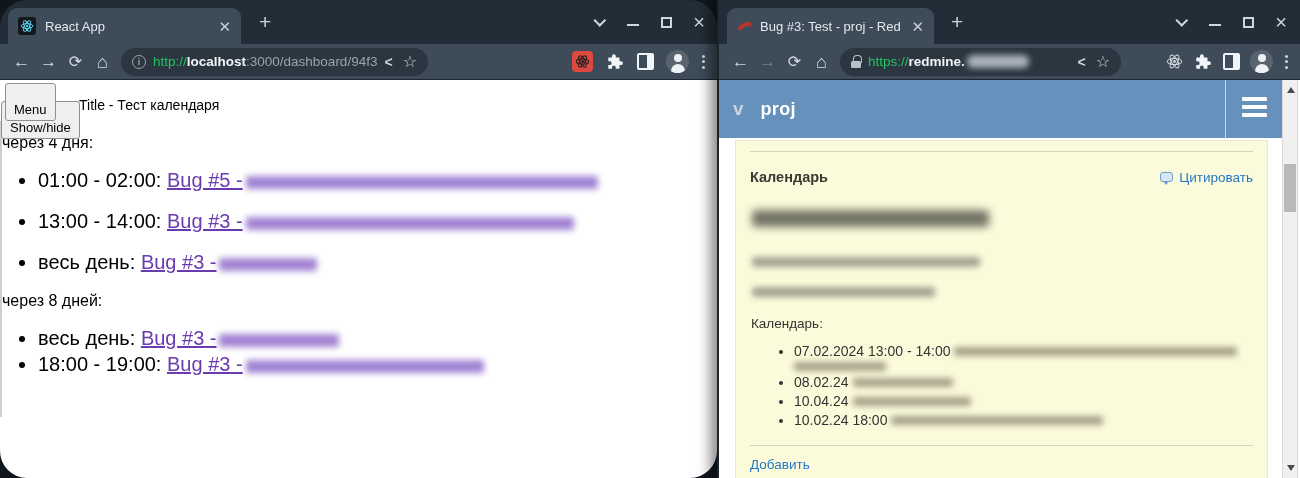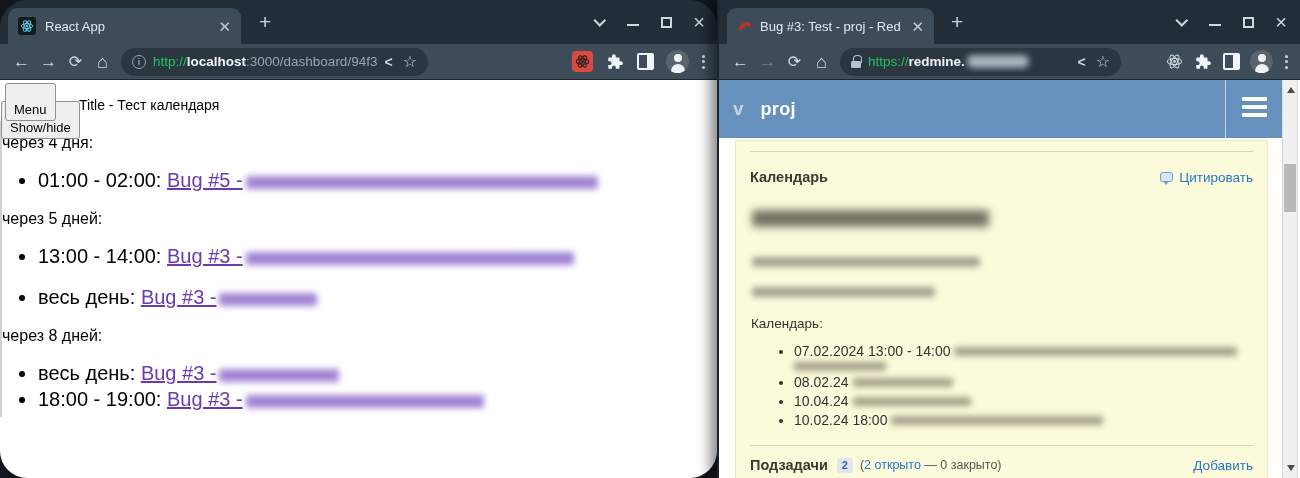--- a/index.html
+++ b/index.html
@@ -210,21 +210,20 @@
       <button class="btn" id="menuBtn">Menu</button>
       <button class="btn" id="showhideBtn">Show/hide</button>
       <div class="left-title">Title - Тест календаря</div>
       <div class="vline"></div>
 
       <div class="cal-sections">
         <h2>через 4 дня:</h2>
         <ul>
           <li><span>01:00 - 02:00: </span><a href="#">Bug #5 -</a><span class="blur blur-purple" style="width:352px;"></span></li>
         </ul>
-        <h2>через 5 дней:</h2>
         <ul>
           <li><span>13:00 - 14:00: </span><a href="#">Bug #3 -</a><span class="blur blur-purple" style="width:328px;"></span></li>
         </ul>
         <ul>
           <li><span>весь день: </span><a href="#">Bug #3 -</a><span class="blur blur-purple" style="width:98px;"></span></li>
         </ul>
         <h2>через 8 дней:</h2>
         <ul>
           <li><span>весь день: </span><a href="#">Bug #3 -</a><span class="blur blur-purple" style="width:120px;"></span></li>
           <li><span>18:00 - 19:00: </span><a href="#">Bug #3 -</a><span class="blur blur-purple" style="width:238px;"></span></li>
@@ -321,25 +320,20 @@
         <div class="rm-cal-label">Календарь:</div>
         <ul class="rm-cal-list">
           <li><span>07.02.2024 13:00 - 14:00</span><span class="blur blur-tan" style="width:283px;"></span><span class="blur blur-tan blur-line2" style="width:92px;"></span></li>
           <li><span>08.02.24</span><span class="blur blur-tan" style="width:100px;"></span></li>
           <li><span>10.04.24</span><span class="blur blur-tan" style="width:118px;"></span></li>
           <li><span>10.02.24 18:00</span><span class="blur blur-tan" style="width:212px;"></span></li>
         </ul>
 
         <hr class="rm-hr hr2">
         <div class="rm-row subtask-row">
-          <span class="subtask-left">
-            <span class="rm-h3">Подзадачи</span>
-            <span class="badge">2</span>
-            <span class="subtask-counts"><span>(</span><a href="#">2 открыто</a><span> — 0 закрыто)</span></span>
-          </span>
           <a href="#" class="rm-link add-link">Добавить</a>
         </div>
       </div>
 
       <div class="rm-scrollbar">
         <span class="sb-arrow sb-up"></span>
         <span class="sb-thumb"></span>
         <span class="sb-arrow sb-down"></span>
       </div>
     </div>

